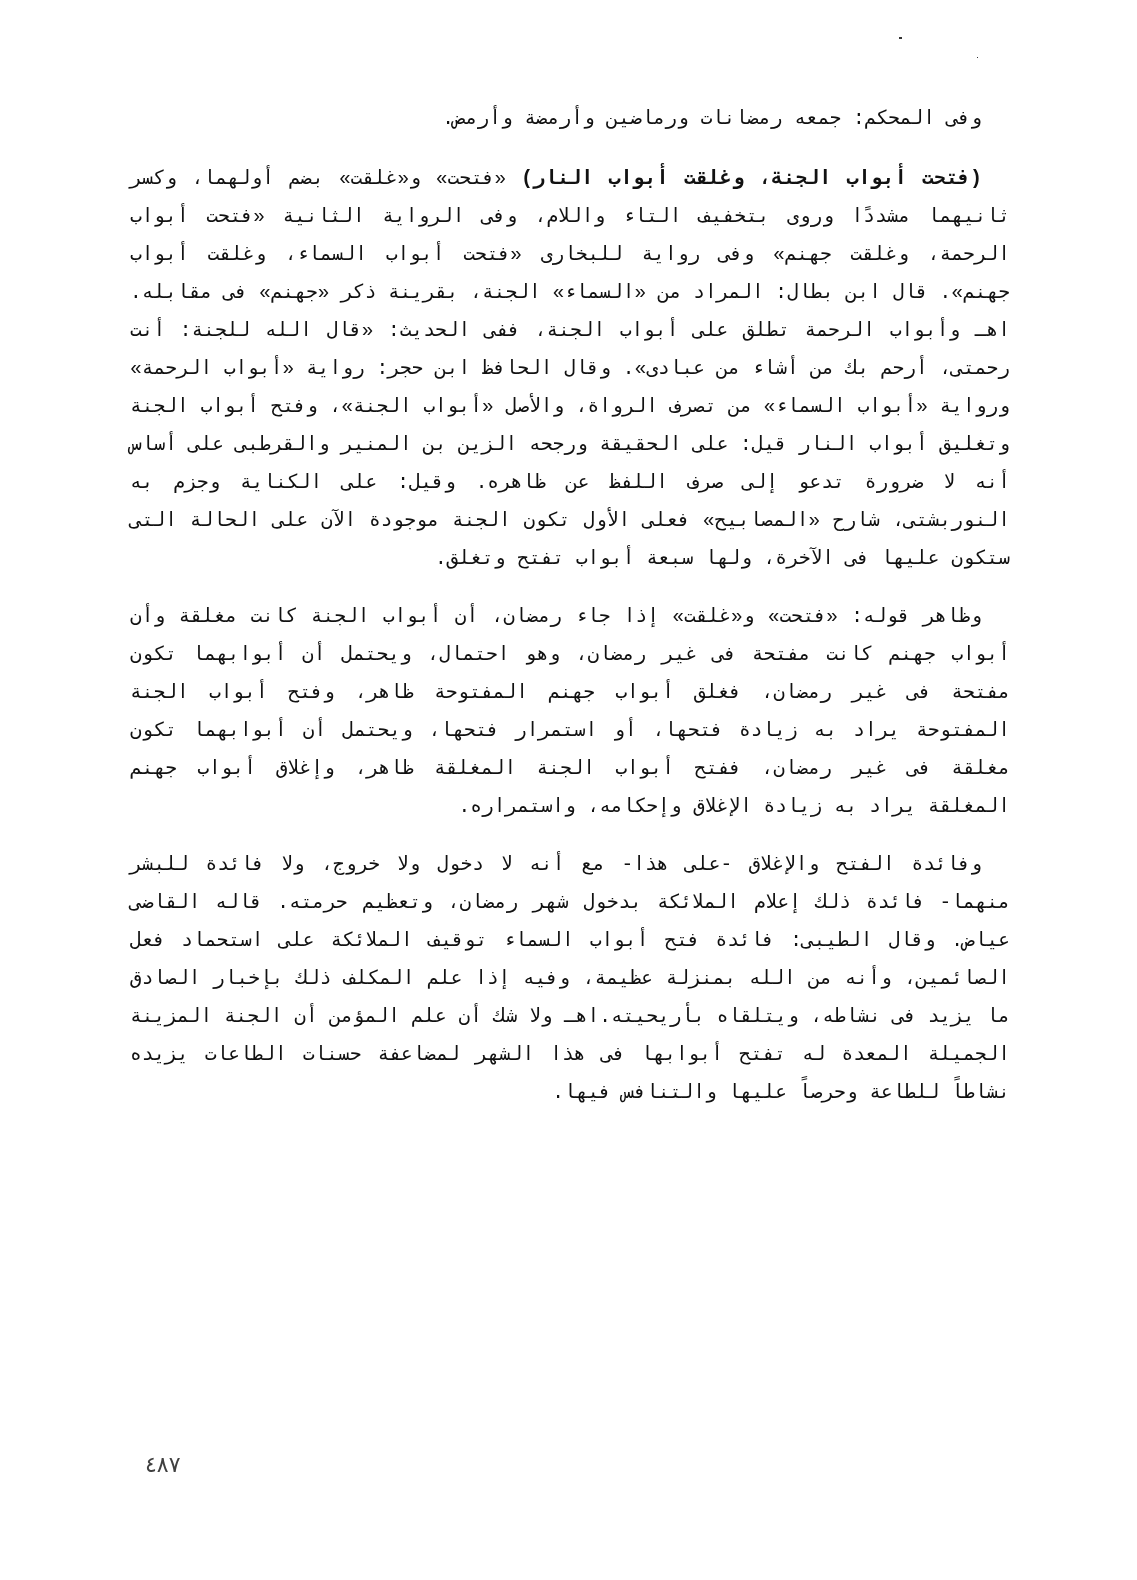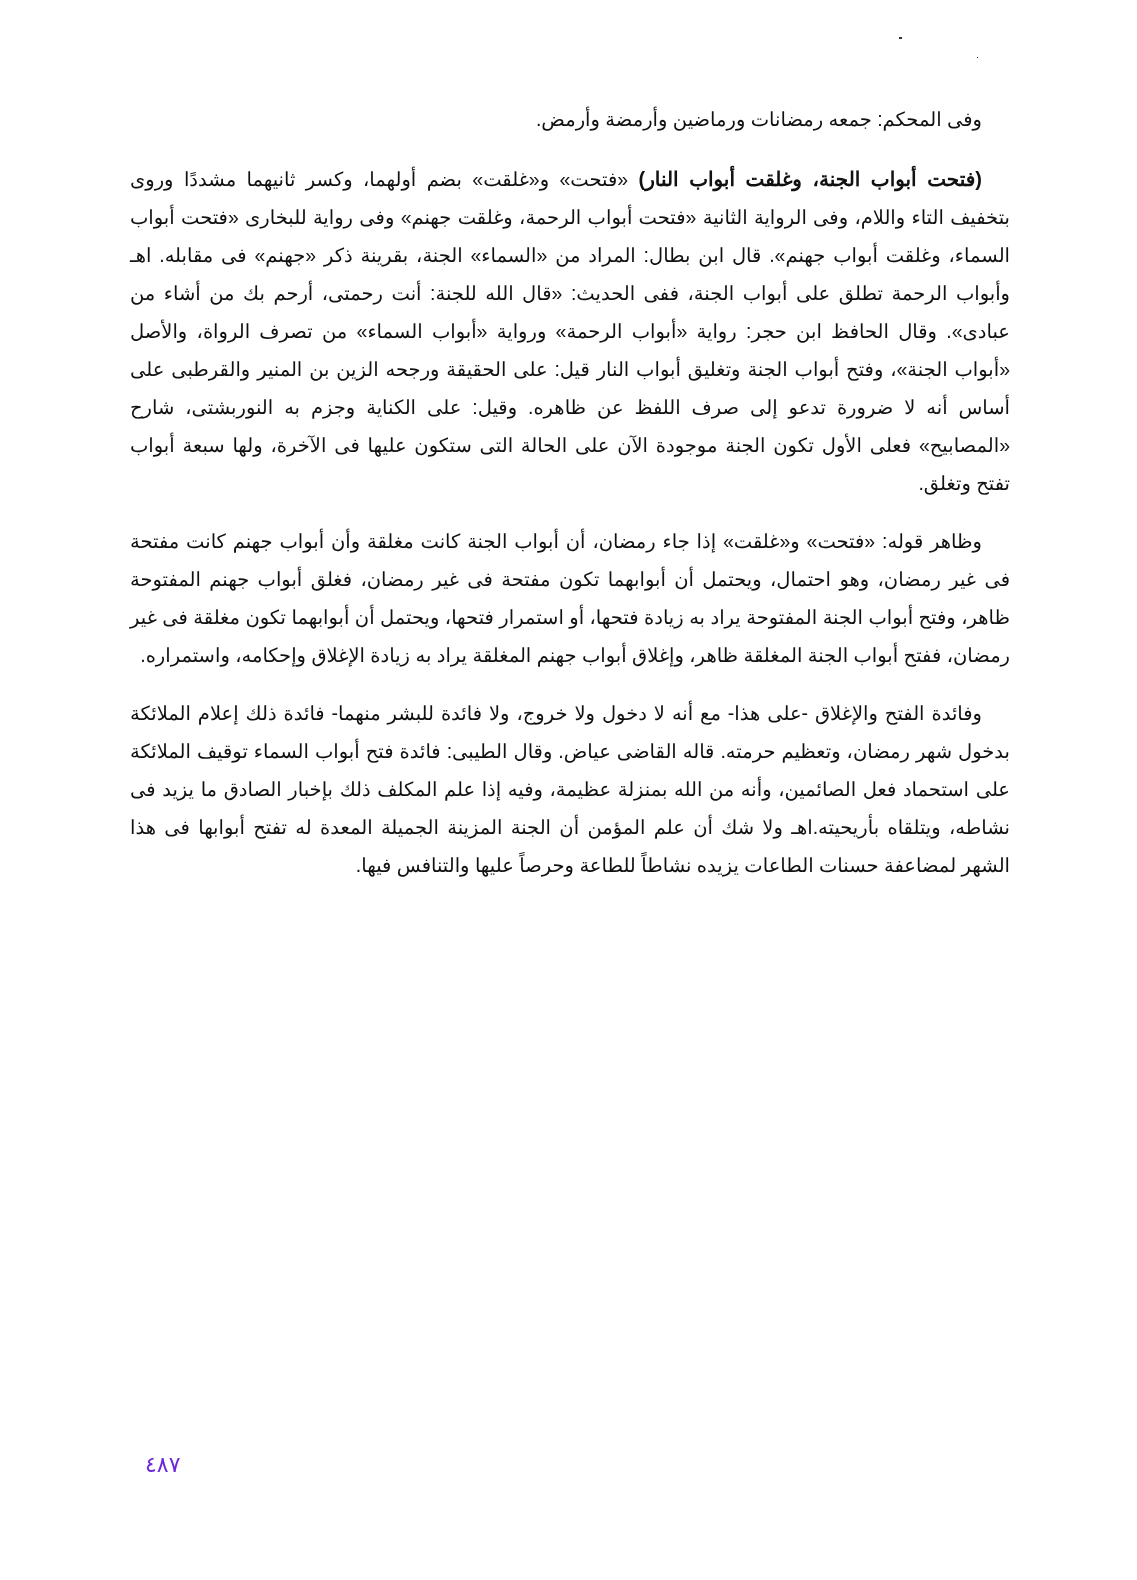--- a/index.html
+++ b/index.html
@@ -2,37 +2,37 @@
 <html><head>
 <meta charset="utf-8">
 <style>
   html, body { margin: 0; padding: 0; background: #ffffff; }
   body { width: 1137px; height: 1580px; position: relative; overflow: hidden; }
   .page {
     position: absolute;
     left: 130px; top: 100px;
     width: 880px;
     direction: rtl;
-    font-family: Liberation Sans, sans-serif;
+    font-family: Liberation Mono, monospace;
     color: #111;
     font-size: 19.5px;
     line-height: 38px;
     text-align: justify;
     text-align-last: right;
   }
   .para { margin: 0 0 20px 0; text-indent: 28px; }
   .para.first { margin-bottom: 22px; }
   .heading { font-weight: bold; font-size: 20px; }
   .pagenum {
     position: absolute;
     left: 145px; top: 1452px;
     font-family: "DejaVu Sans", sans-serif;
     font-size: 22px;
     direction: rtl;
-    color: #6d28d9;
+    color: #404040;
     text-align: center;
   }
   .speck { position: absolute; background: #333; }
 </style>
 </head>
 <body>
 
 <div class="page">
   <p class="para first">وفى المحكم: جمعه رمضانات ورماضين وأرمضة وأرمض.</p>
   <p class="para"><span class="heading">(فتحت أبواب الجنة، وغلقت أبواب النار)</span><span> «فتحت» و«غلقت» بضم أولهما، وكسر ثانيهما مشددًا وروى بتخفيف التاء واللام، وفى الرواية الثانية «فتحت أبواب الرحمة، وغلقت جهنم» وفى رواية للبخارى «فتحت أبواب السماء، وغلقت أبواب جهنم». قال ابن بطال: المراد من «السماء» الجنة، بقرينة ذكر «جهنم» فى مقابله. اهـ وأبواب الرحمة تطلق على أبواب الجنة، ففى الحديث: «قال الله للجنة: أنت رحمتى، أرحم بك من أشاء من عبادى». وقال الحافظ ابن حجر: رواية «أبواب الرحمة» ورواية «أبواب السماء» من تصرف الرواة، والأصل «أبواب الجنة»، وفتح أبواب الجنة وتغليق أبواب النار قيل: على الحقيقة ورجحه الزين بن المنير والقرطبى على أساس أنه لا ضرورة تدعو إلى صرف اللفظ عن ظاهره. وقيل: على الكناية وجزم به النوربشتى، شارح «المصابيح» فعلى الأول تكون الجنة موجودة الآن على الحالة التى ستكون عليها فى الآخرة، ولها سبعة أبواب تفتح وتغلق.</span></p>

